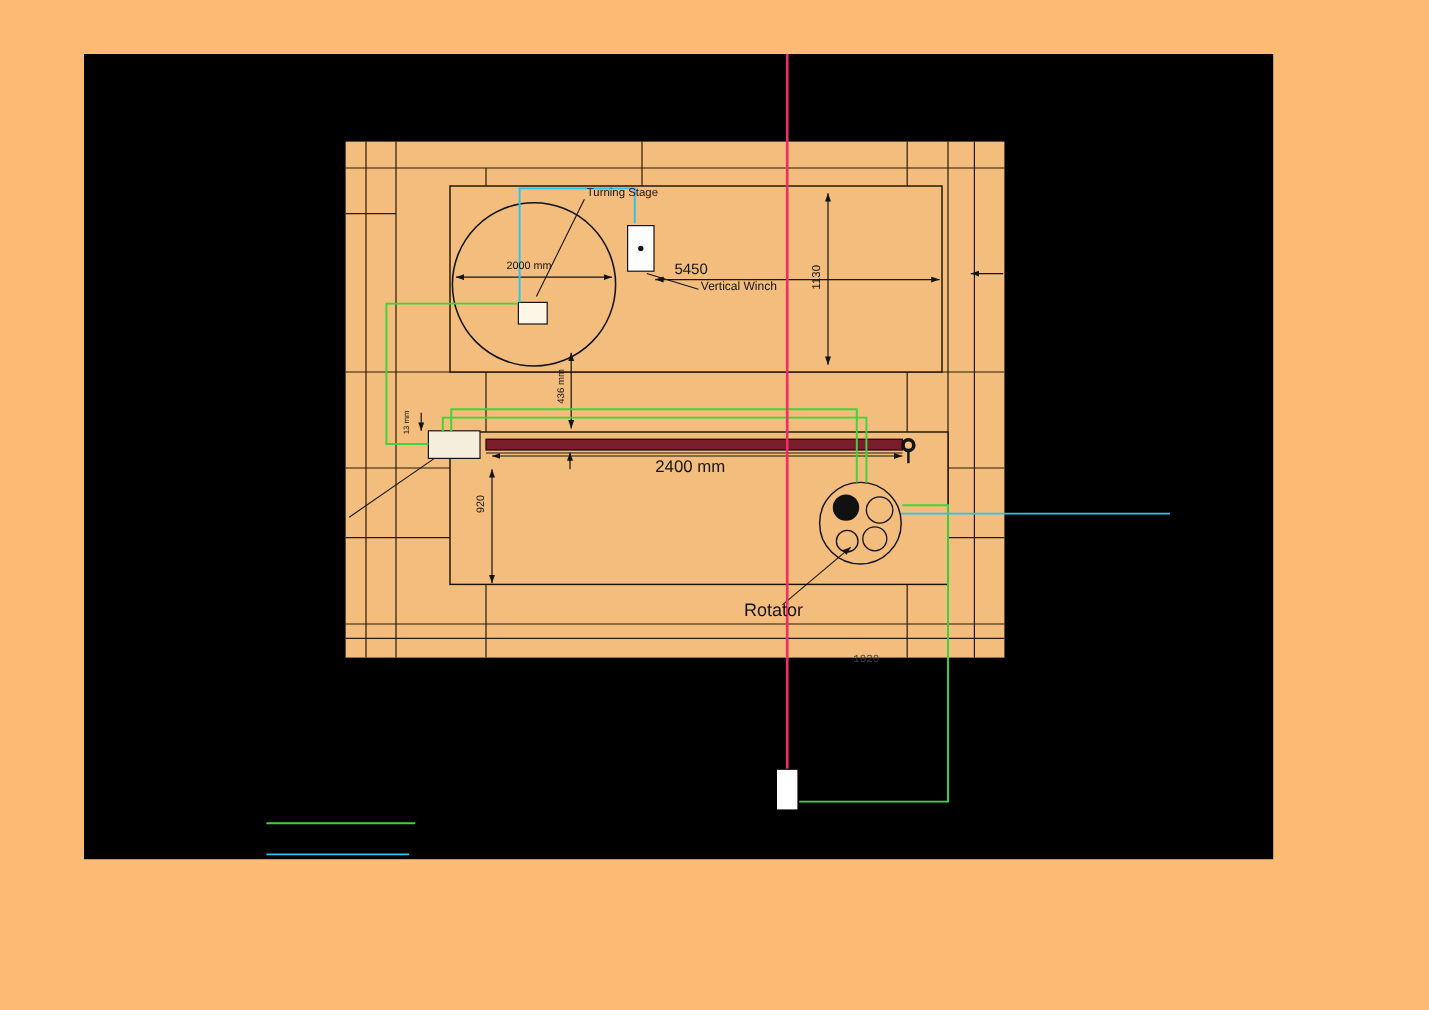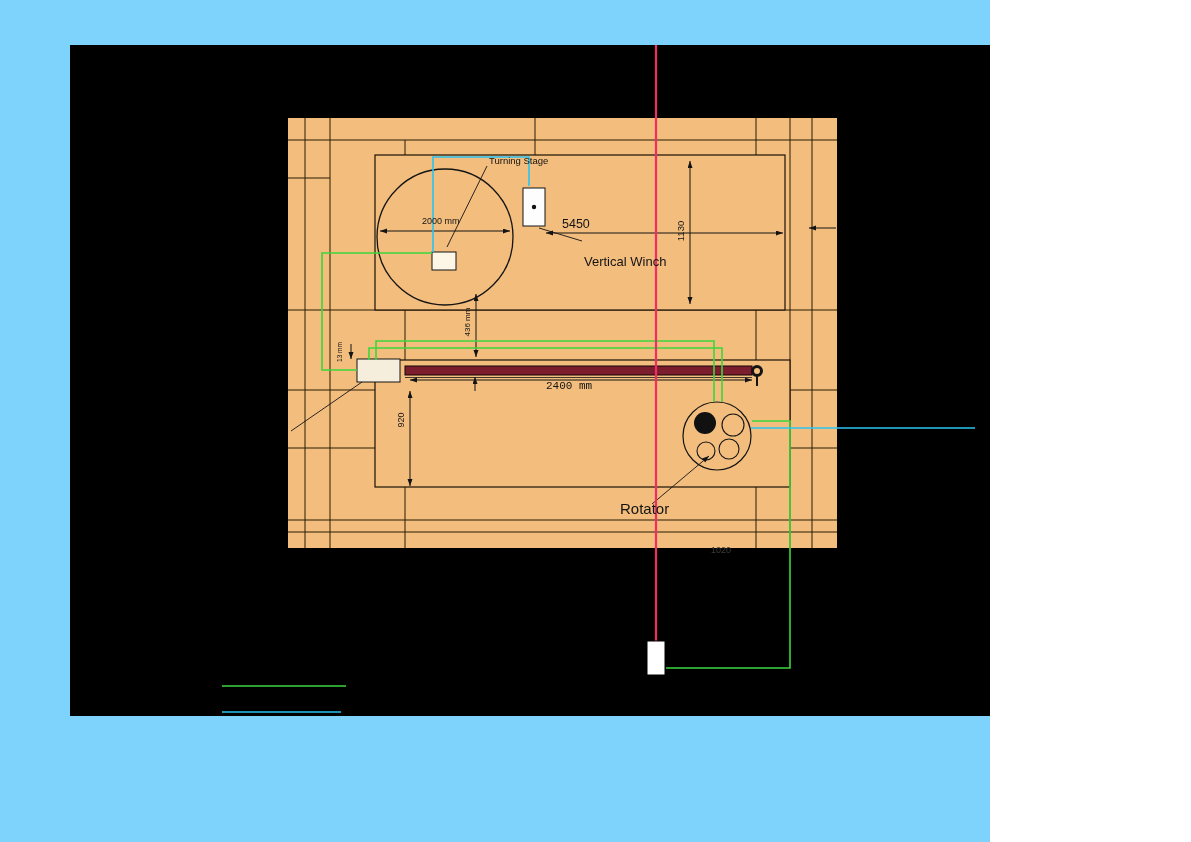--- a/index.html
+++ b/index.html
@@ -4,21 +4,21 @@
 <style>
   :root{
     --floor:#f2bd7d;
     --wire-green:#3cd63c;
     --wire-cyan:#2ac4f3;
     --feed-pink:#ef2f63;
     --rail:#7c1d2e;
   }
   html,body{margin:0;padding:0;background:#ffffff;}
   .page{
-    position:relative;width:990px;height:842px;background:#7dd3fc;
+    position:relative;width:1191px;height:842px;background:#fdba74;
     font-family:"Liberation Sans",sans-serif;overflow:hidden;
   }
   svg.draw{position:absolute;left:0;top:0;}
   .grid line{stroke:#2b1c07;stroke-width:1;}
   .floor-rect{fill:var(--floor);}
   .room{fill:var(--floor);stroke:#1c1208;stroke-width:1.2;}
   .fixture-stroke{stroke:#141414;}
   .dim{stroke:#141414;stroke-width:1;}
   .leader{stroke:#141414;stroke-width:0.9;fill:none;}
   .wire-green{stroke:var(--wire-green);stroke-width:1.6;fill:none;}
@@ -114,25 +114,25 @@
     <line class="wire-cyan" x1="751" y1="428" x2="975" y2="428"></line>
 
     <line class="feed-pink" x1="656" y1="45" x2="656" y2="641"></line>
     <rect x="647" y="641" width="18" height="34" fill="#ffffff" stroke="#000" stroke-width="1"></rect>
 
     <line class="wire-green" x1="222" y1="686" x2="346" y2="686"></line>
     <line class="wire-cyan" x1="222" y1="712" x2="341" y2="712"></line>
   </svg>
 
   <div class="lbl" style="left:489px;top:156px;font-size:9.5px;">Turning Stage</div>
-  <div class="lbl" style="left:584px;top:235px;font-size:13px;margin-top:20px;">Vertical Winch</div>
+  <div class="lbl" style="left:584px;top:235px;font-size:10px;">Vertical Winch</div>
   <div class="lbl" style="left:620px;top:501px;font-size:15px;">Rotator</div>
 
   <div class="lbl" style="left:422px;top:217px;font-size:9px;">2000 mm</div>
   <div class="lbl" style="left:562px;top:218px;font-size:12.5px;">5450</div>
   <div class="lbl rot" style="left:681px;top:231px;font-size:9.5px;">1130</div>
   <div class="lbl rot" style="left:468px;top:322px;font-size:8px;">436 mm</div>
-  <div class="lbl" style="left:546px;top:381px;font-size:11px;font-family:Liberation Mono, monospace;">2400 mm</div>
+  <div class="lbl" style="left:546px;top:381px;font-size:14px;">2400 mm</div>
   <div class="lbl rot" style="left:401px;top:420px;font-size:9px;">920</div>
   <div class="lbl rot" style="left:340px;top:352px;font-size:6.5px;">13 mm</div>
-  <div class="lbl" style="left:711px;top:546px;font-size:9px;color:#3c3c3c;">1020</div>
+  <div class="lbl" style="left:711px;top:546px;font-size:9px;color:#3c3c3c;font-family:Liberation Mono, monospace;">1020</div>
 
 </div>
 
 </body></html>

